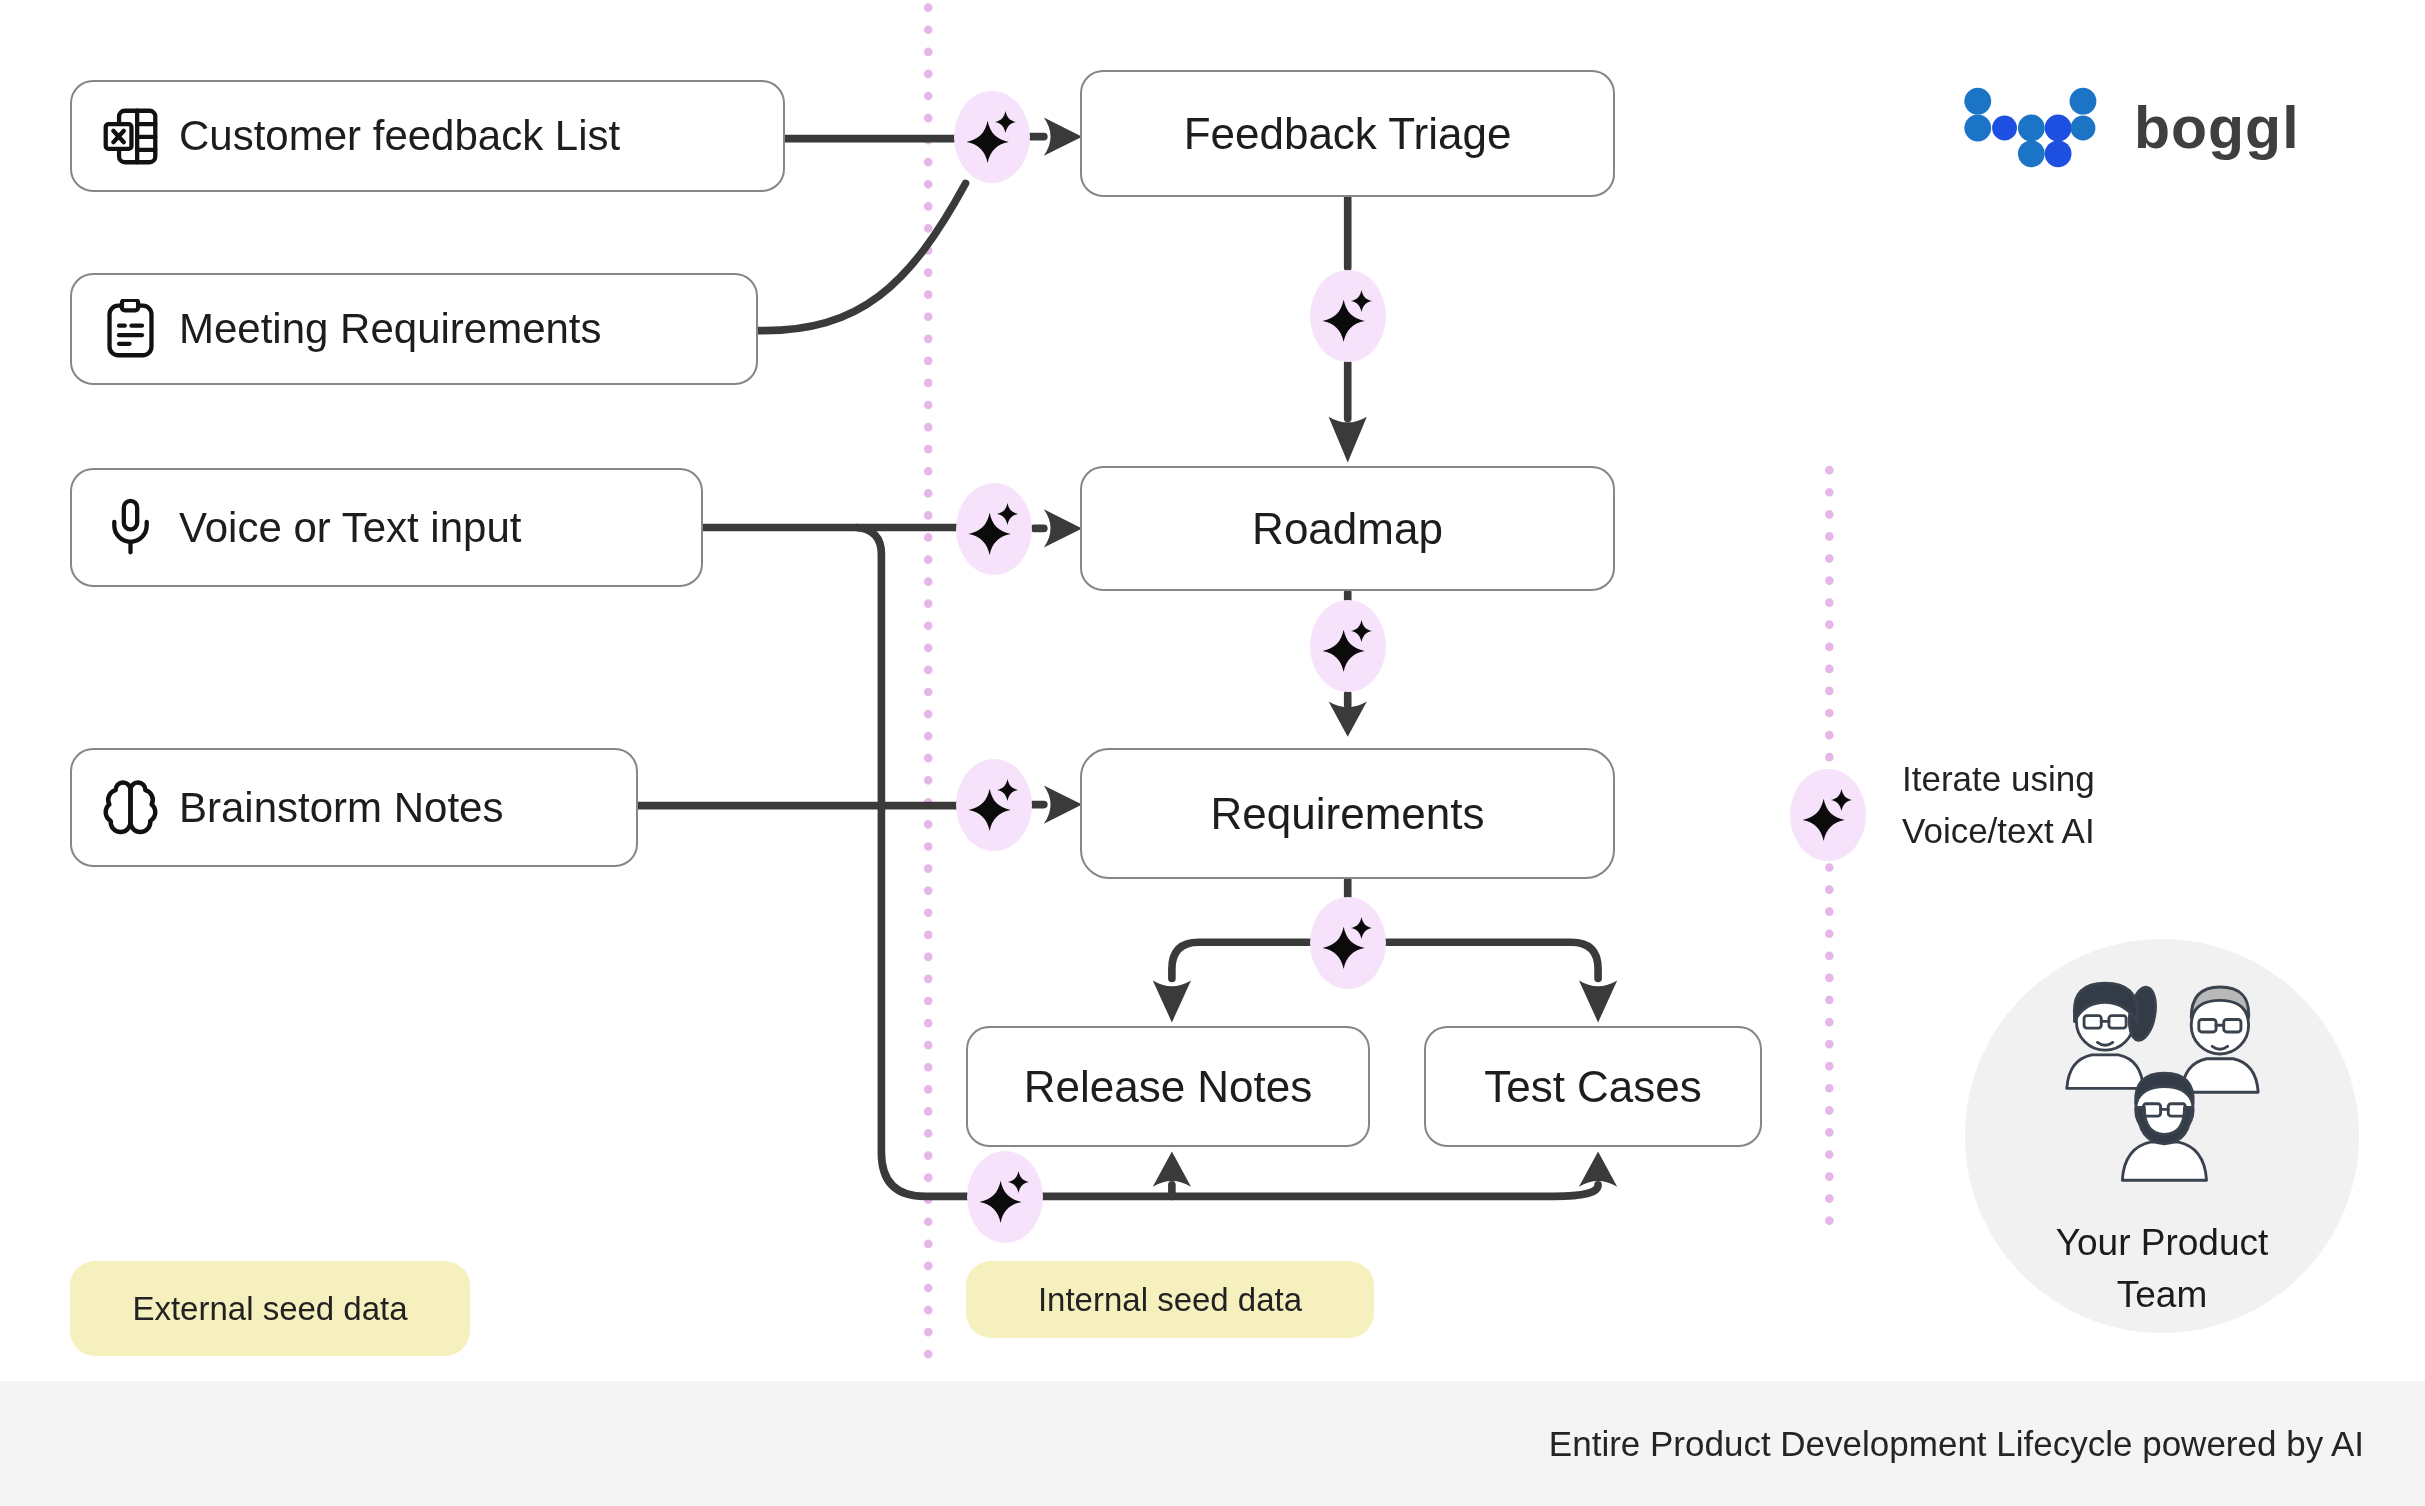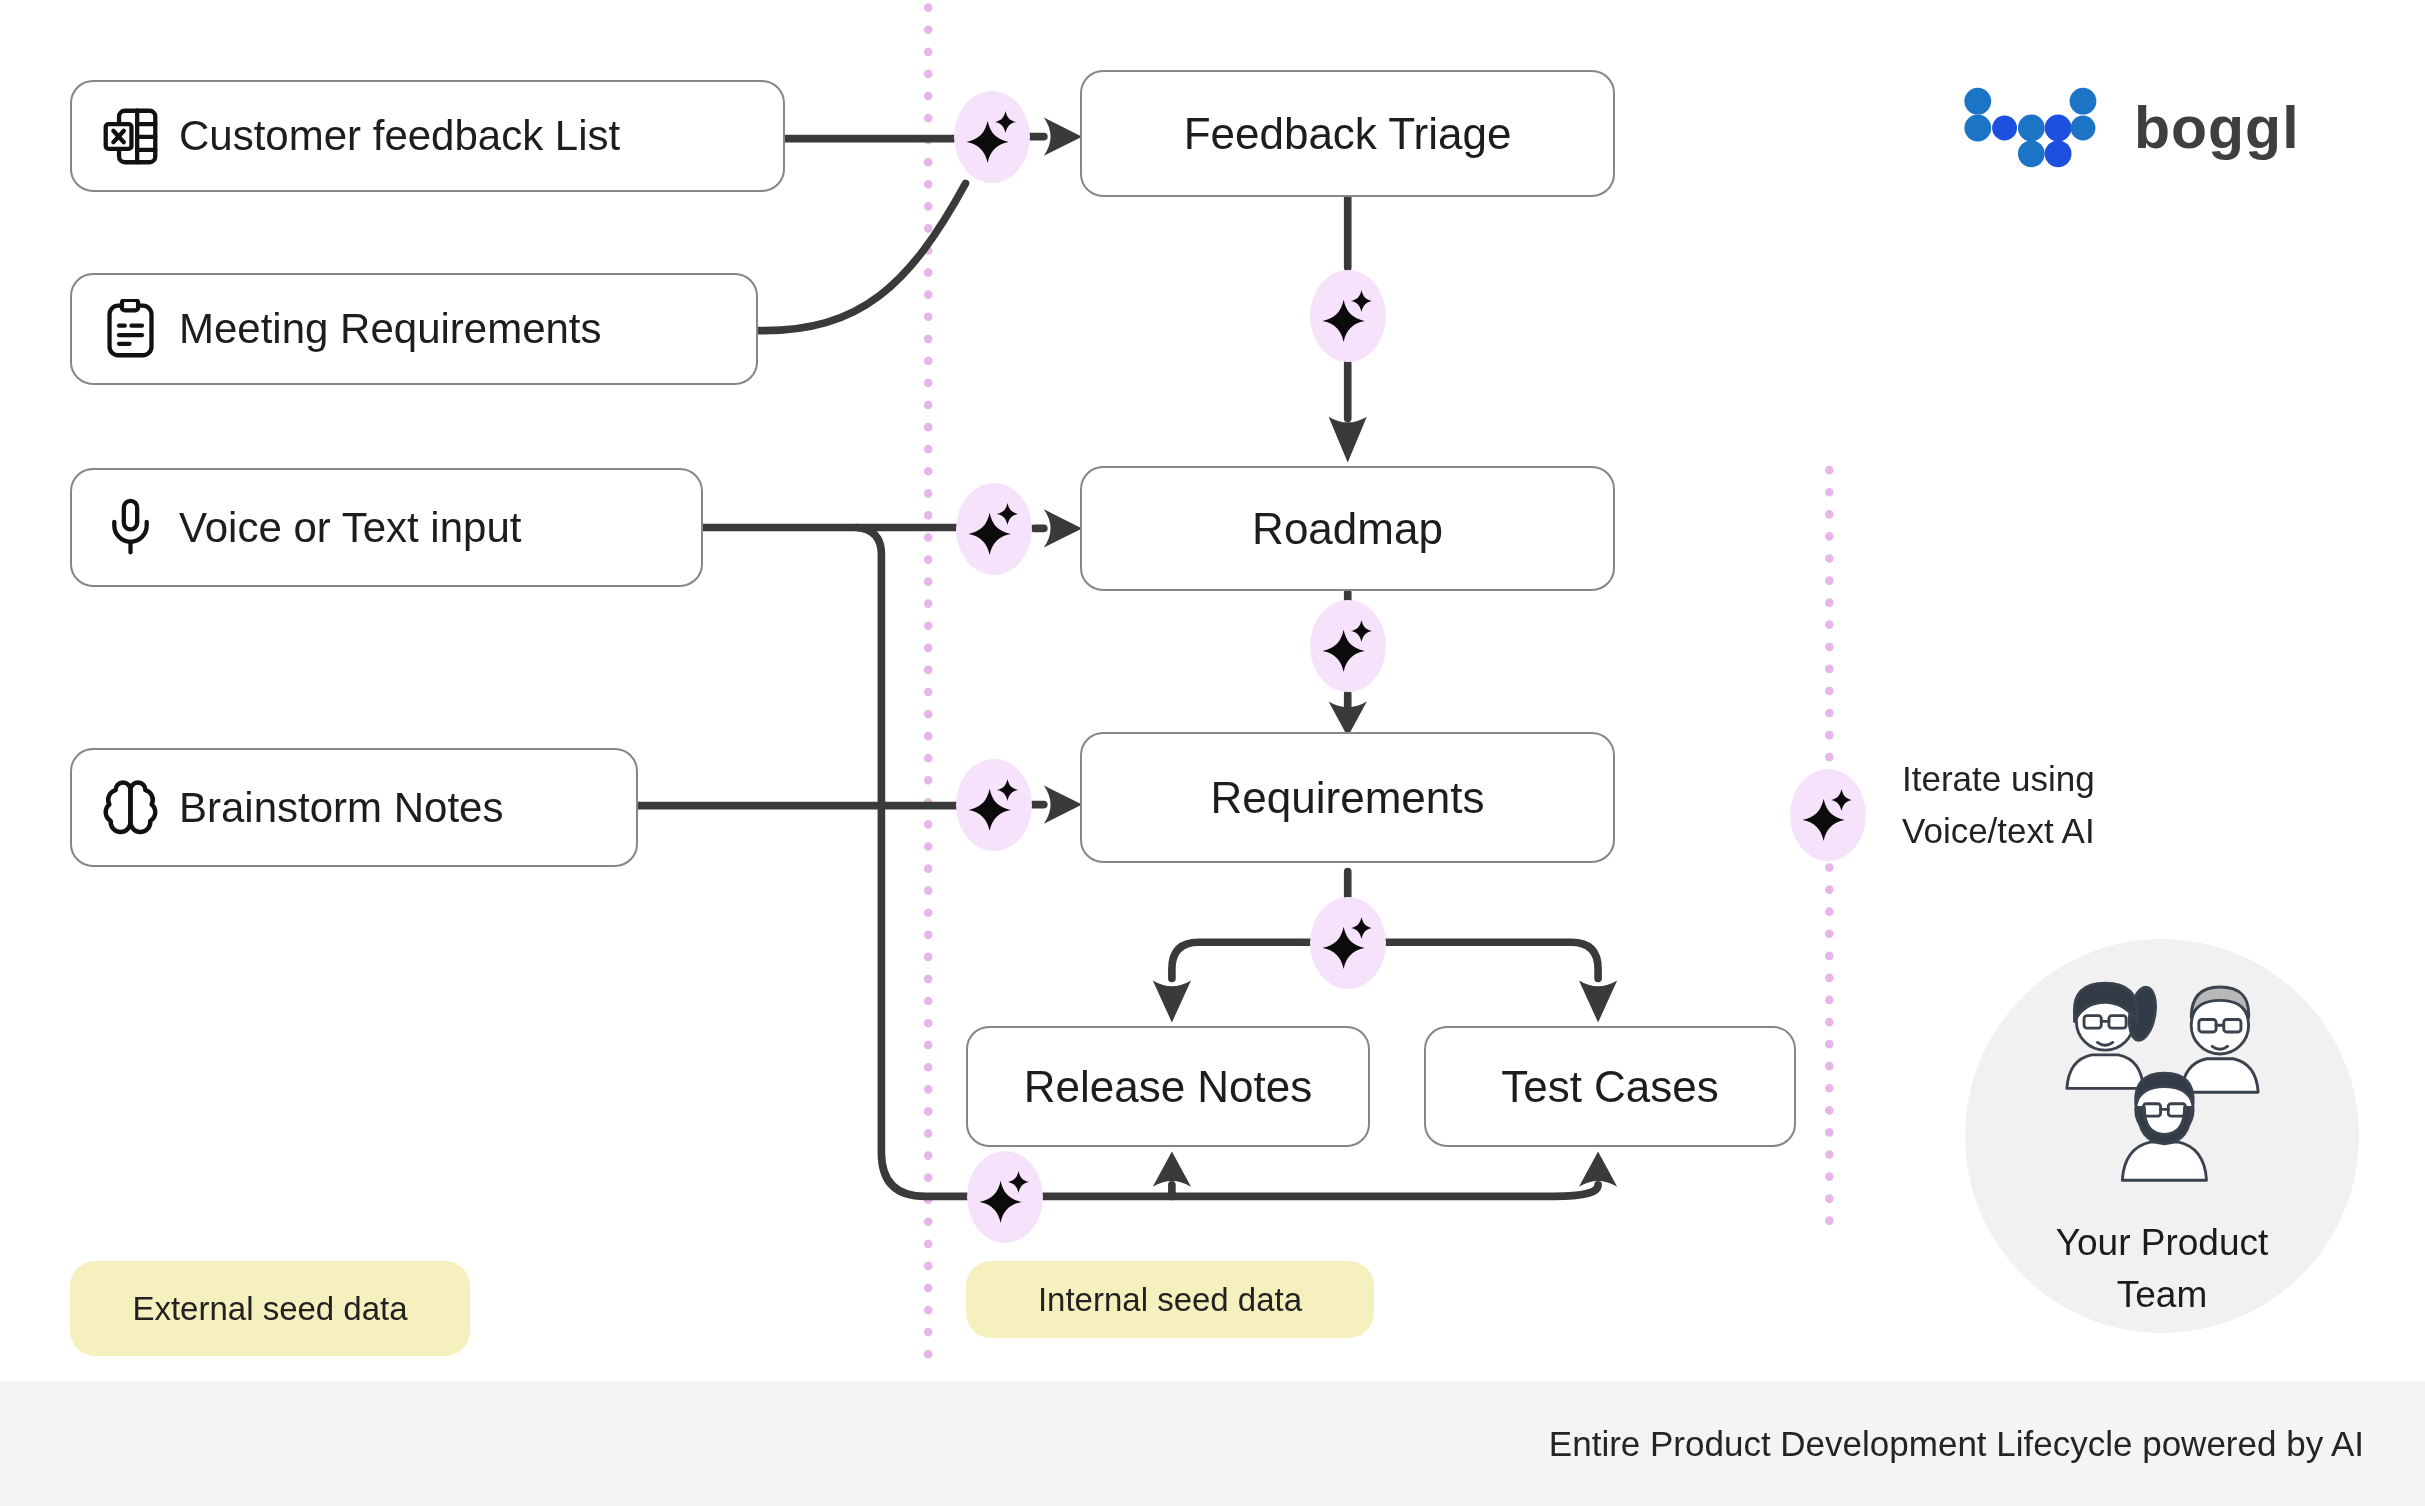--- a/index.html
+++ b/index.html
@@ -143,27 +143,27 @@
     </span>
     <span>Brainstorm Notes</span>
   </div>
 
   <div class="node stage" style="left:1080px;top:70px;width:535px;height:127px;">
     <span>Feedback Triage</span>
   </div>
   <div class="node stage" style="left:1080px;top:466px;width:535px;height:125px;">
     <span>Roadmap</span>
   </div>
-  <div class="node stage" style="left:1080px;top:732px;width:535px;height:131px;">
+  <div class="node stage" style="left:1080px;top:748px;width:535px;height:131px;border-radius:29px;">
     <span>Requirements</span>
   </div>
   <div class="node stage" style="left:966px;top:1026px;width:404px;height:121px;">
     <span>Release Notes</span>
   </div>
-  <div class="node stage" style="left:1424px;top:1026px;width:372px;height:121px;">
+  <div class="node stage" style="left:1424px;top:1026px;width:338px;height:121px;">
     <span>Test Cases</span>
   </div>
 
   <div class="sparkle" style="left:954px;top:91px;">
     <svg viewBox="0 0 80 96">
         <g fill="#0b0b0b">
       <path d="M34 28 C37 43 45 51 60 54 C45 57 37 65 34 80 C31 65 23 57 8 54 C23 51 31 43 34 28 Z"></path>
       <path d="M56 16 C57.6 24 61.5 27.9 69 29.5 C61.5 31.1 57.6 35 56 43 C54.4 35 50.5 31.1 43 29.5 C50.5 27.9 54.4 24 56 16 Z"></path>
     </g>
       </svg>

